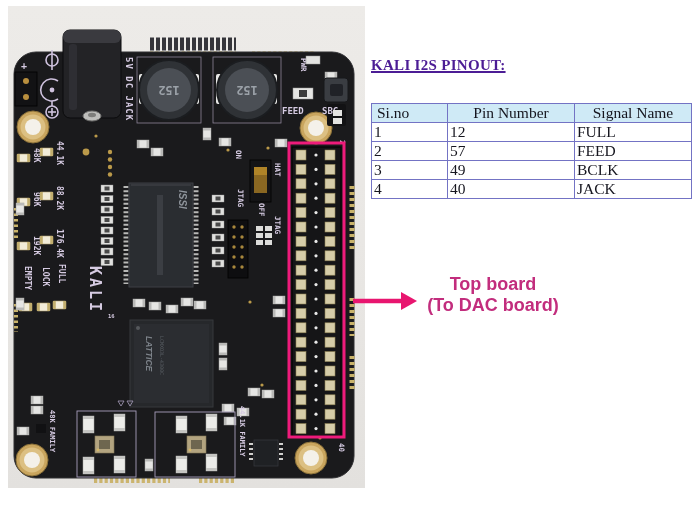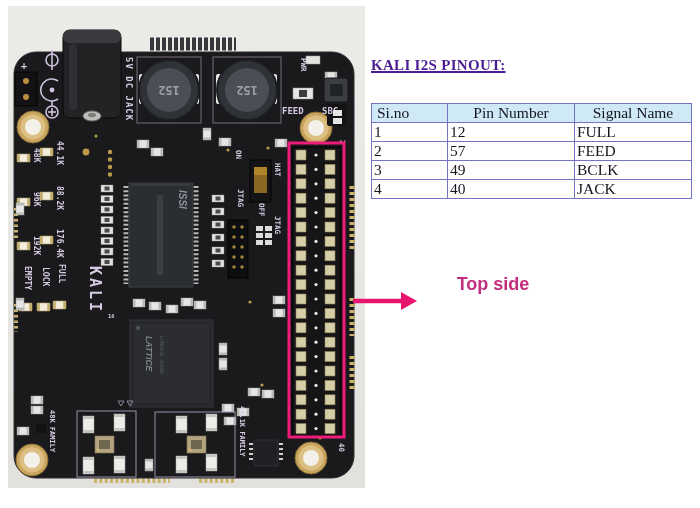--- a/index.html
+++ b/index.html
@@ -401,16 +401,17 @@
       </tr>
     </tbody>
   </table>
 
   <svg id="arrow" width="70" height="24">
     <line x1="3" y1="12" x2="51" y2="12" stroke="#e8156f" stroke-width="4.5"></line>
     <polygon points="51,3 67,12 51,21" fill="#e8156f"></polygon>
   </svg>
 
   <div id="annot">
-    <div>Top side</div>
+    <div>Top board</div>
+    <div>(To DAC board)</div>
   </div>
 
 </div>
 
 </body></html>

